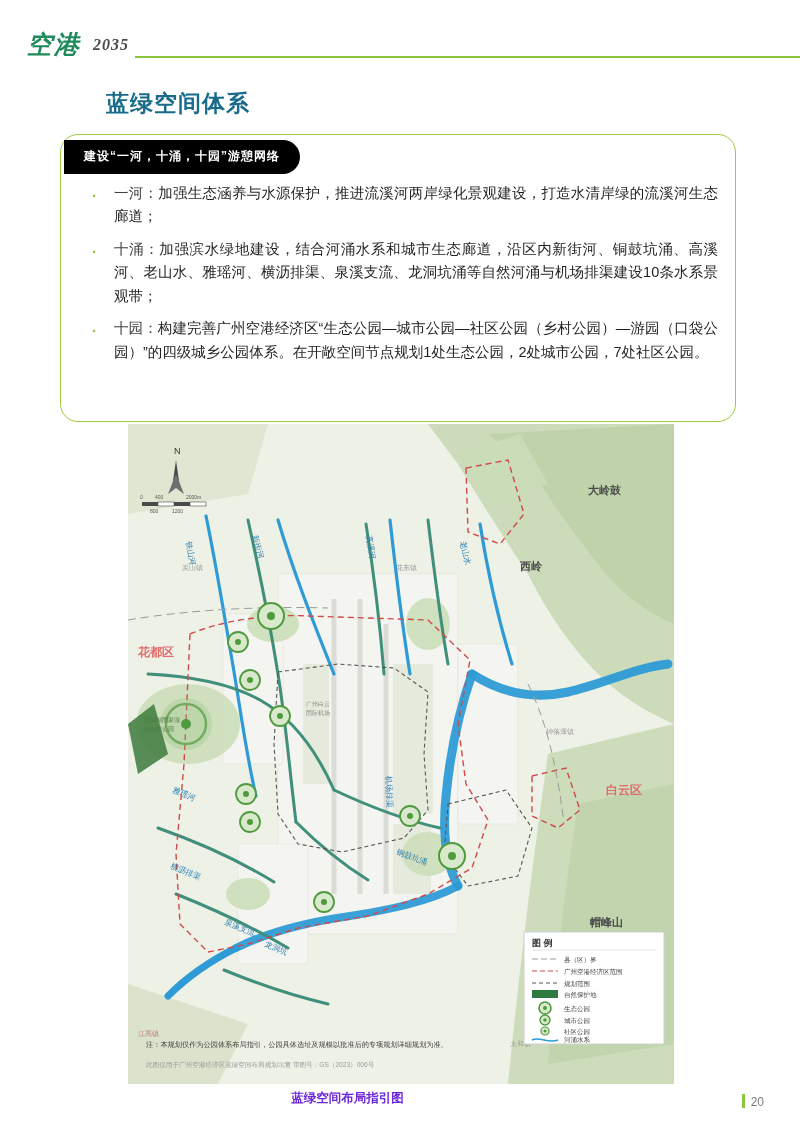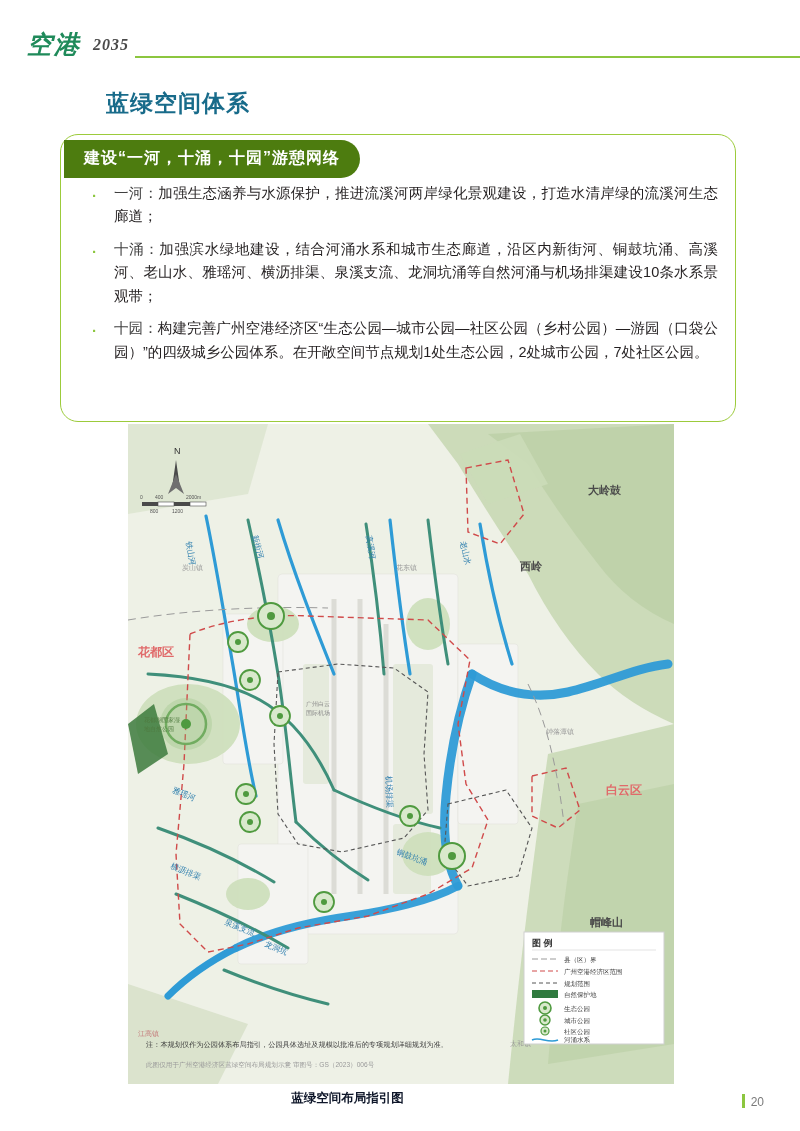--- a/index.html
+++ b/index.html
@@ -41,23 +41,23 @@
   }
   
   .content-box{
     position:absolute;left:60px;top:134px;width:676px;height:288px;
     border:1.5px solid #9ccb3b;
     border-radius:18px;
     box-sizing:border-box;
   }
   .pill{
     position:absolute;left:64px;top:140px;
-    background:#4d7c0f;
+    background:#000000;
     color:#ffffff;
-    font-size:16px;font-weight:bold;
+    font-size:12px;font-weight:bold;
     padding:8px 20px 9px 20px;
     border-radius:0 20px 20px 0;
     letter-spacing:1px;
     white-space:nowrap;
   }
   .bullets{
     position:absolute;left:88px;top:182px;width:630px;
   }
   .bullet{
     position:relative;
@@ -78,21 +78,21 @@
   
   .map{
     position:absolute;left:128px;top:424px;width:546px;height:660px;
     background:#eef2e4;
     overflow:hidden;
     border:0;
   }
   .map svg{display:block;}
   .map-caption{
     position:absolute;left:0;top:1090px;width:695px;text-align:center;
-    font-size:12.5px;font-weight:bold;color:#0f172a;
+    font-size:12.5px;font-weight:bold;color:#6d28d9;
   }
   
   .page-bar{
     position:absolute;right:36px;bottom:22px;
     font-size:12px;color:#7a7a7a;
   }
   .page-bar .tick{
     display:inline-block;width:3px;height:14px;background:#8cc63f;
     vertical-align:-2px;margin-right:6px;
   }

